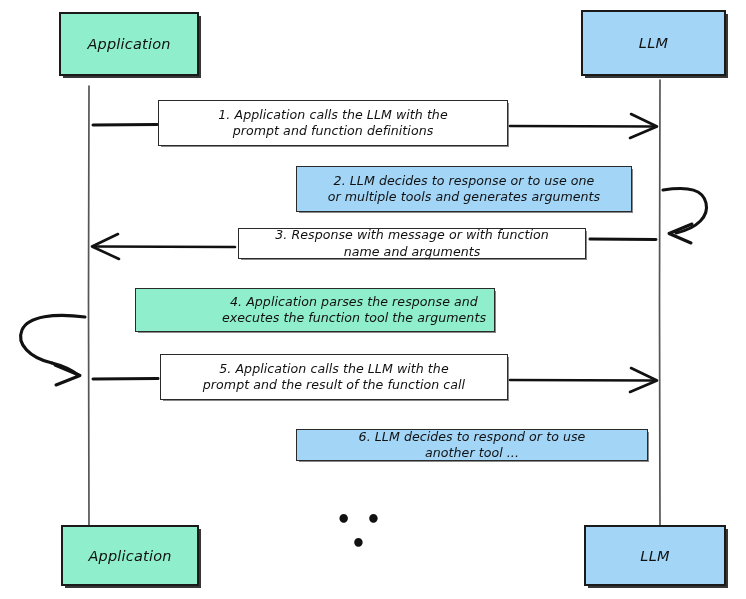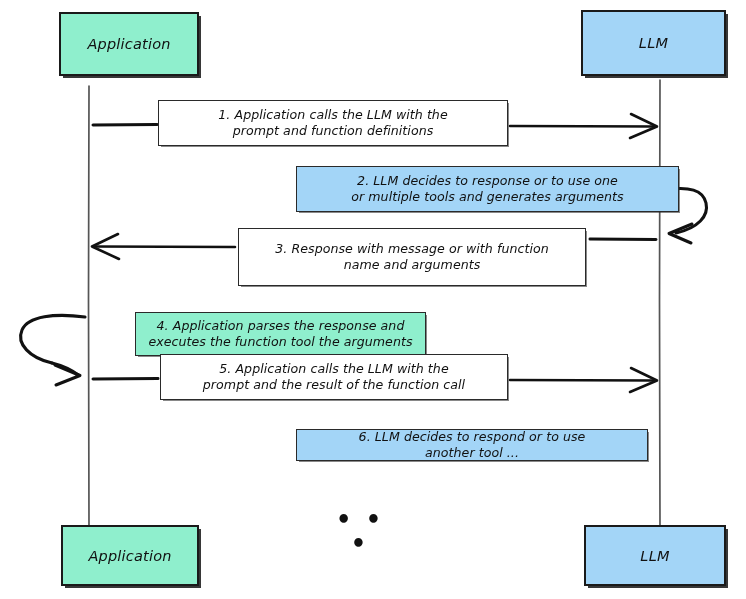--- a/index.html
+++ b/index.html
@@ -67,23 +67,23 @@
     font-family: "DejaVu Sans", sans-serif;
     font-size: 12.6px;
     font-style: italic;
     line-height: 1.30;
     color: #111111;
     letter-spacing: 0.05px;
   }
   .fill-white { background: #ffffff; }
 
   .msg-1 { left: 158px; top: 100px; width: 350px; height: 46px; text-align: center; }
-  .msg-2 { left: 296px; top: 166px; width: 383px; height: 46px; }
-  .msg-3 { left: 238px; top: 228px; width: 348px; height: 58px; }
-  .msg-4 { left: 96px;  top: 312px; width: 291px; height: 44px; }
+  .msg-2 { left: 296px; top: 166px; width: 336px; height: 46px; }
+  .msg-3 { left: 238px; top: 228px; width: 348px; height: 31px; }
+  .msg-4 { left: 96px;  top: 288px; width: 360px; height: 44px; justify-content: flex-end; }
   .msg-5 { left: 160px; top: 354px; width: 348px; height: 46px; }
   .msg-6 { left: 296px; top: 429px; width: 352px; height: 32px; }
 
   
   .ellipsis-mark {
     position: absolute;
     left: 330px;
     top: 508px;
     width: 60px;
     text-align: center;

